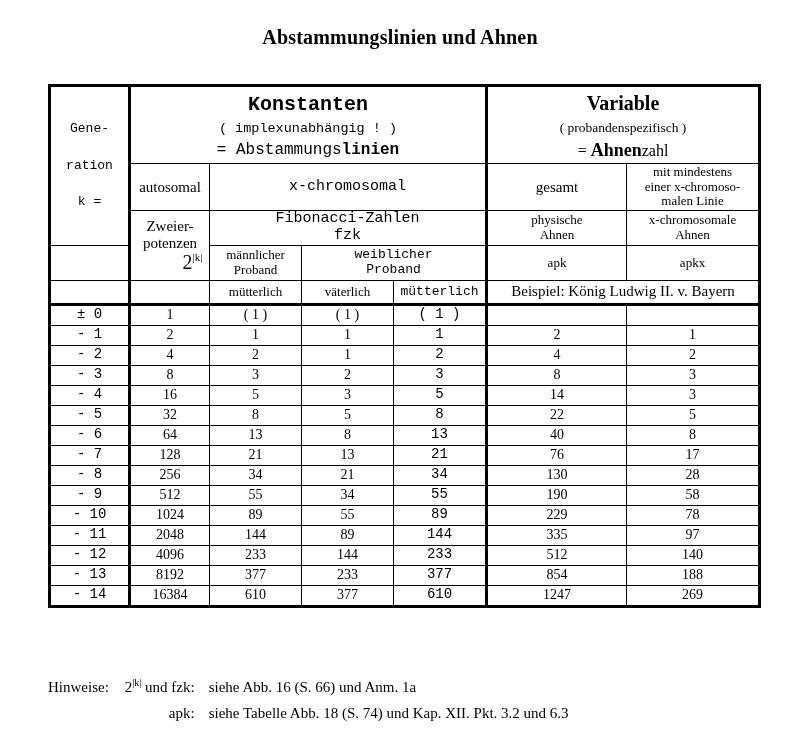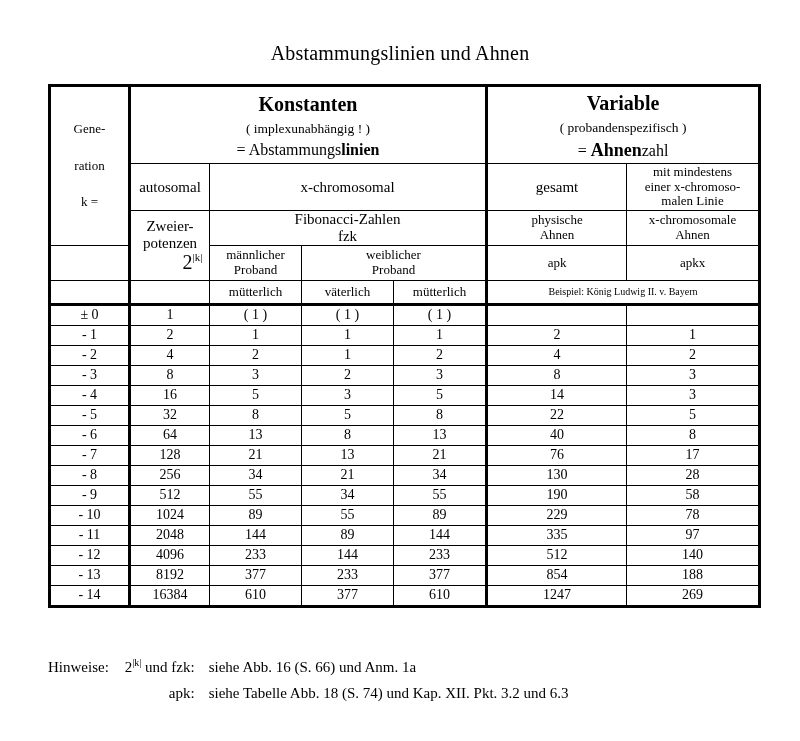--- a/index.html
+++ b/index.html
@@ -13,23 +13,23 @@
     font-family: "Liberation Serif", "DejaVu Serif", serif;
     color: #000000;
     overflow: hidden;
     position: relative;
   }
 
   
   .page-title {
     text-align: center;
     font-size: 20px;
-    font-weight: normal;
+    font-weight: bold;
     letter-spacing: 0.2px;
-    padding-top: 42px;
+    padding-top: 26px;
     padding-bottom: 0;
     line-height: 1.1;
   }
 
   
   .table-wrap {
     position: absolute;
     left: 48px;
     top: 84px;
     width: 710px;
@@ -48,21 +48,21 @@
     line-height: 1.12;
   }
 
   
   .frame-top    { border-top-width: 3px !important; }
   .frame-bottom { border-bottom-width: 3px !important; }
   .frame-left   { border-left-width: 3px !important; }
   .frame-right  { border-right-width: 3px !important; }
 
   
-  .sep-right  { border-right-width: 3px !important; }
+  .sep-right  { border-right-width: 3px !important; font-family: Liberation Mono, monospace; }
   .sep-bottom { border-bottom-width: 3px !important; }
   .no-b-bottom { border-bottom: none !important; }
 
   
   .grp-title {
     font-size: 20px;
     font-weight: bold;
     line-height: 1.15;
     padding-top: 5px;
   }
@@ -98,21 +98,21 @@
     line-height: 1.1;
     margin-left: 45px;
   }
   .pow sup {
     font-size: 11px;
     vertical-align: super;
     line-height: 0;
   }
 
   .beispiel {
-    font-size: 10px;
+    font-size: 15px;
     padding: 3px 0 3px 0;
     text-align: center;
     margin-top: 39px;
   }
 
   
   tr.data td {
     height: 19px;
     font-size: 14px;
   }
@@ -122,20 +122,21 @@
   .notes {
     position: absolute;
     left: 48px;
     top: 655px;
     width: 740px;
     font-size: 15px;
     line-height: 1.6;
   }
   .notes table {
     border-collapse: collapse;
+    margin-top: 20px;
   }
   .notes td {
     padding: 0 0 2px 0;
     vertical-align: baseline;
     white-space: nowrap;
   }
   .notes .lbl-hinweise { padding-right: 16px; }
   .notes .lbl-key {
     text-align: right;
     padding-right: 14px;

